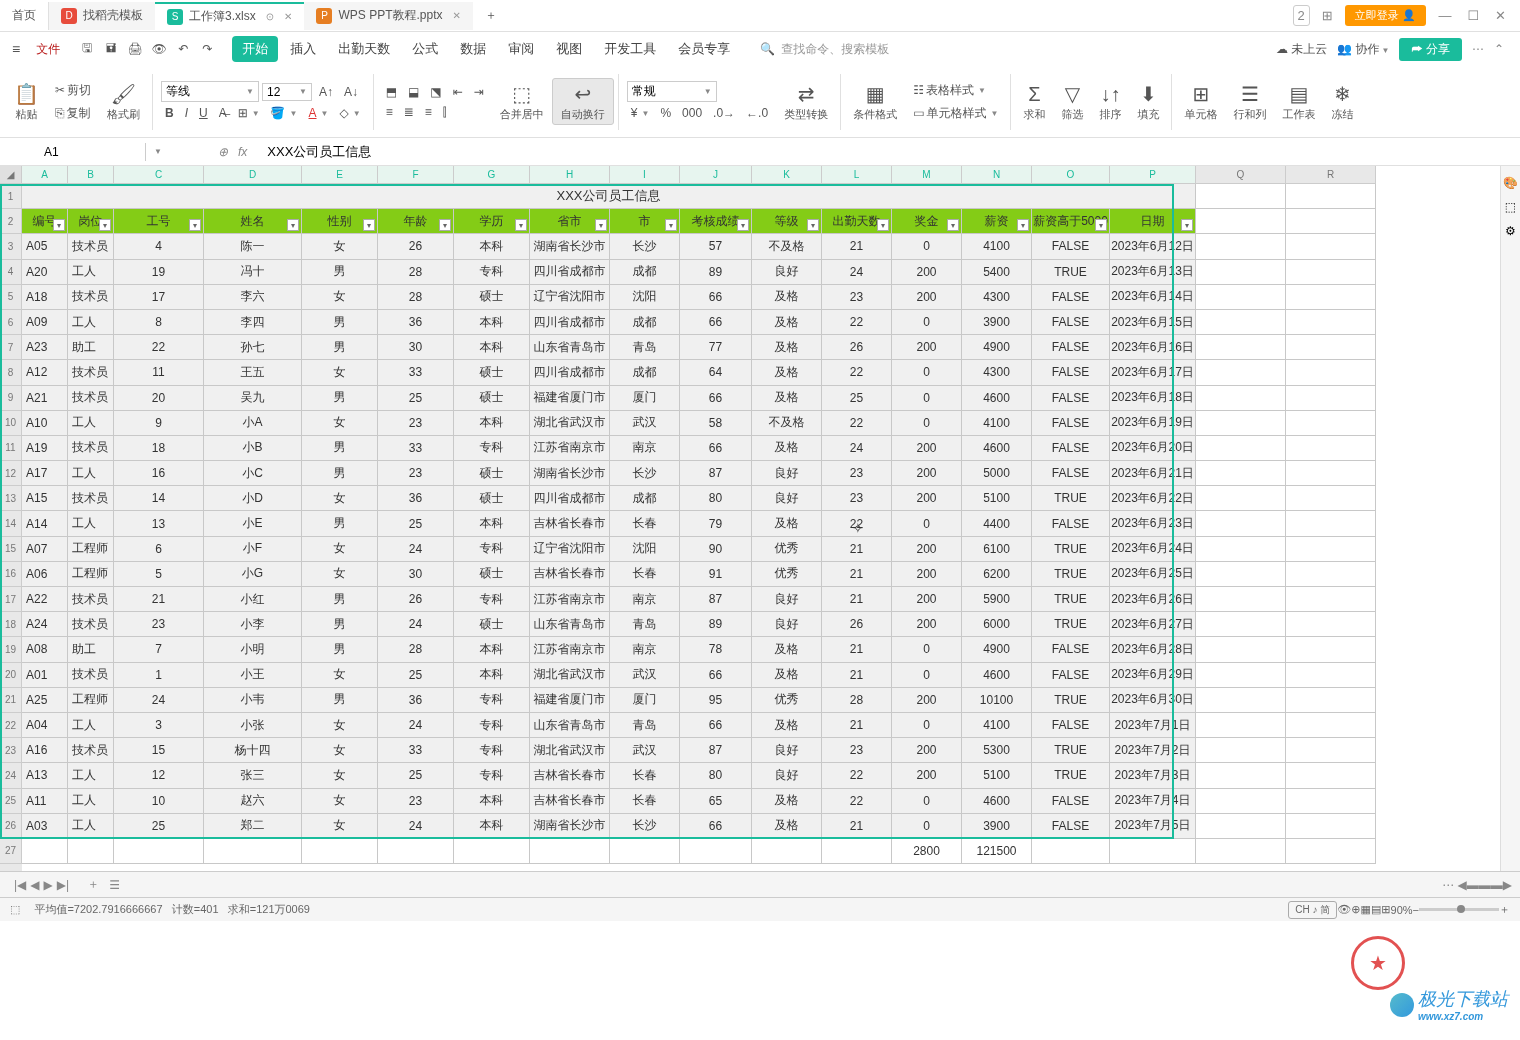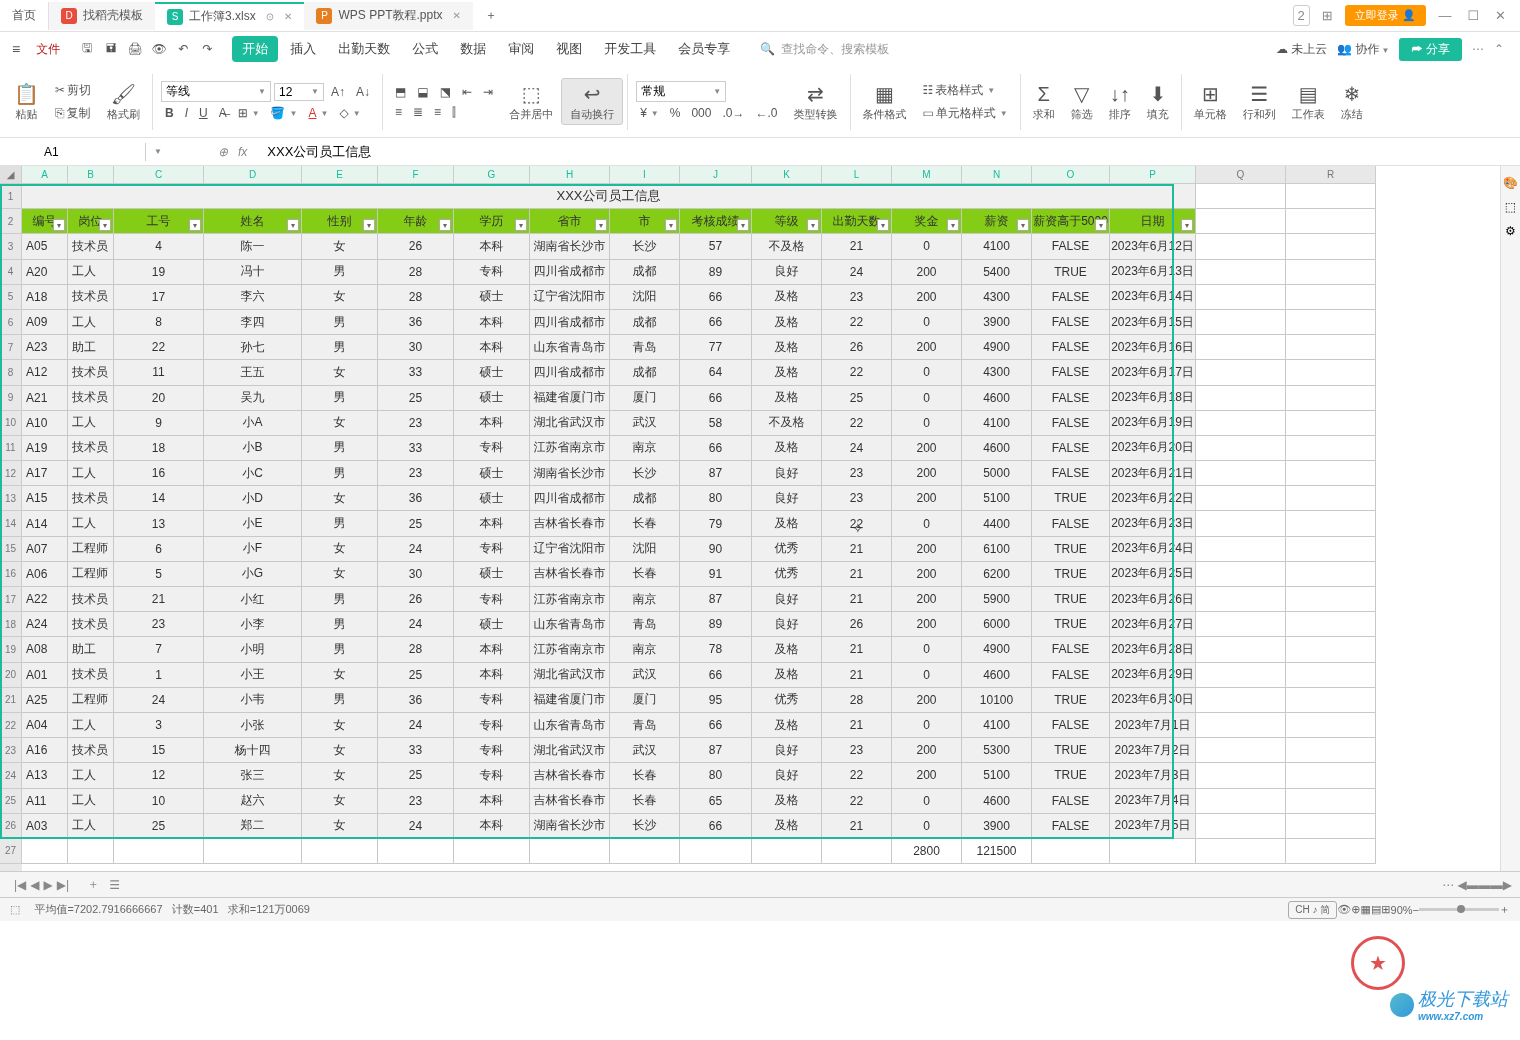--- a/index.html
+++ b/index.html
@@ -151,21 +151,21 @@
     <div class="rbtn">✂ <span>剪切</span></div>
     <div class="rbtn">⎘ <span>复制</span></div>
   </div>
   <div class="rbig">
       <span class="rbig-icon">🖌</span>
       <span>格式刷</span>
     </div>
   <div class="rsep"></div>
   <div class="rgroup">
     <div class="rrow">
-      <div class="rcombo" style="width:110px;">
+      <div class="rcombo" style="width:98px;">
           <span>等线</span>
           <span class="dropdown-arrow">▼</span>
         </div>
       <div class="rcombo" style="width:46px;">
           <span>12</span>
           <span class="dropdown-arrow">▼</span>
         </div>
       <span class="rbtn">A↑</span>
       <span class="rbtn">A↓</span>
     </div>

